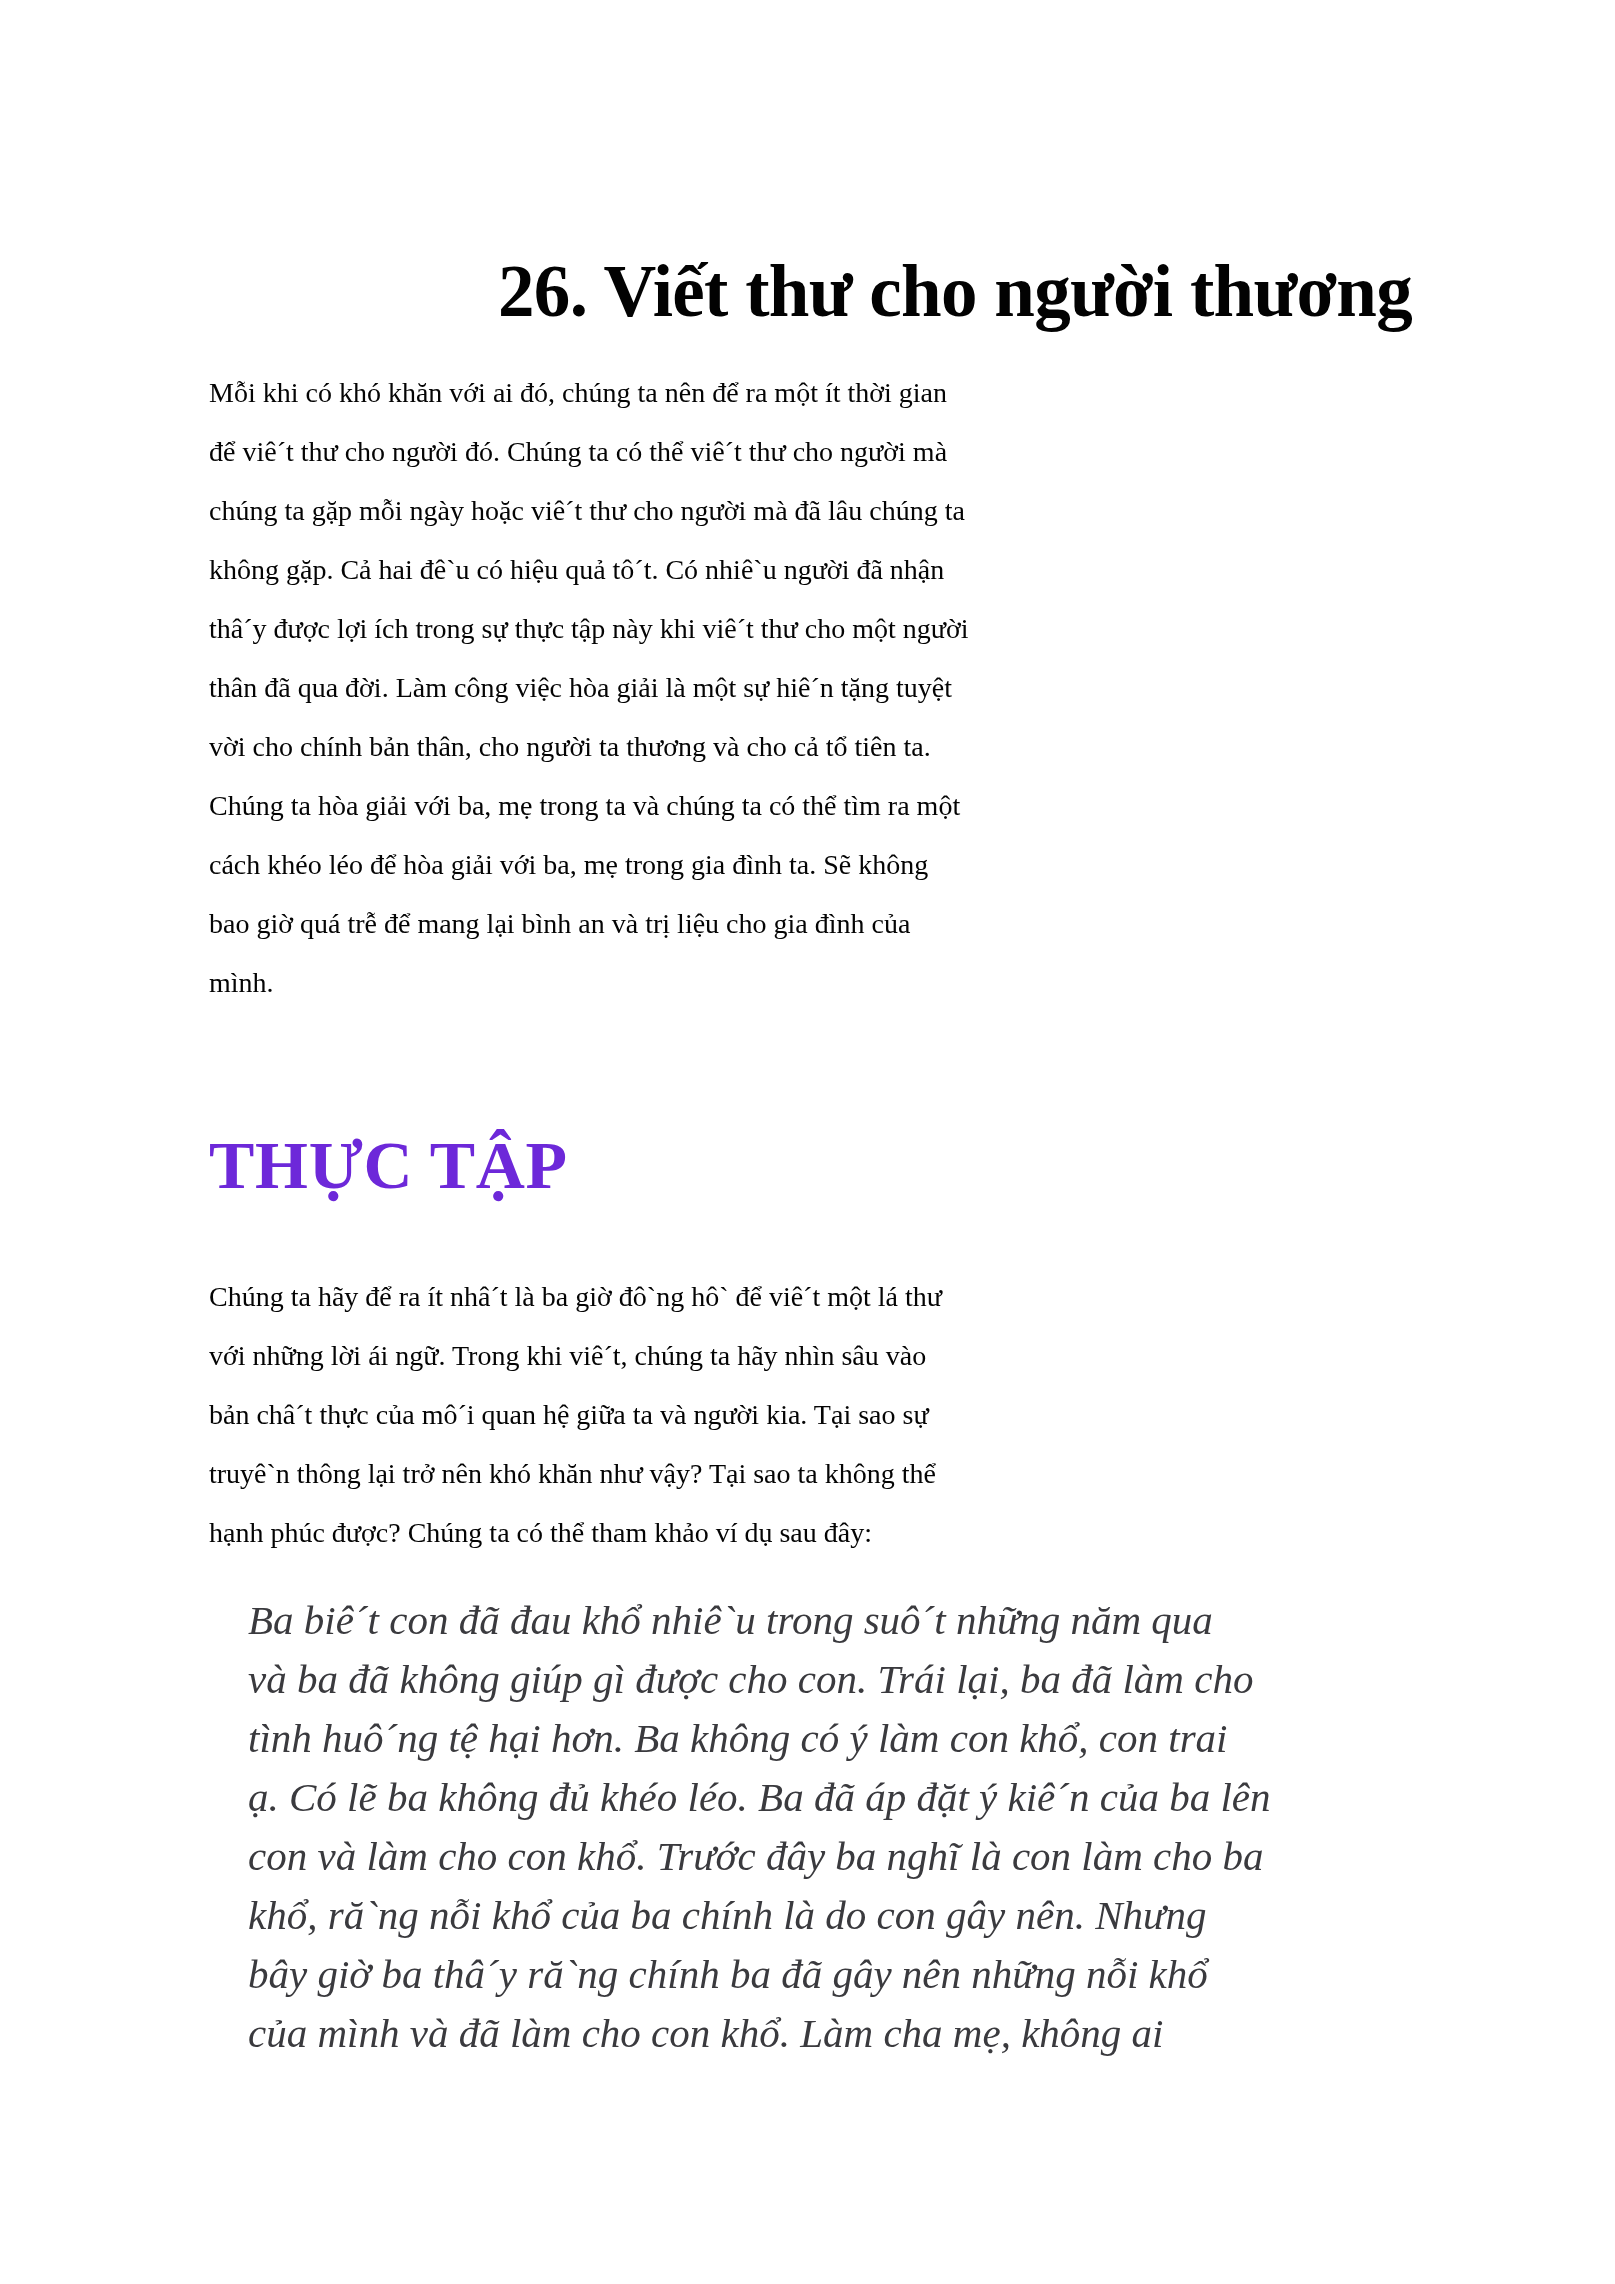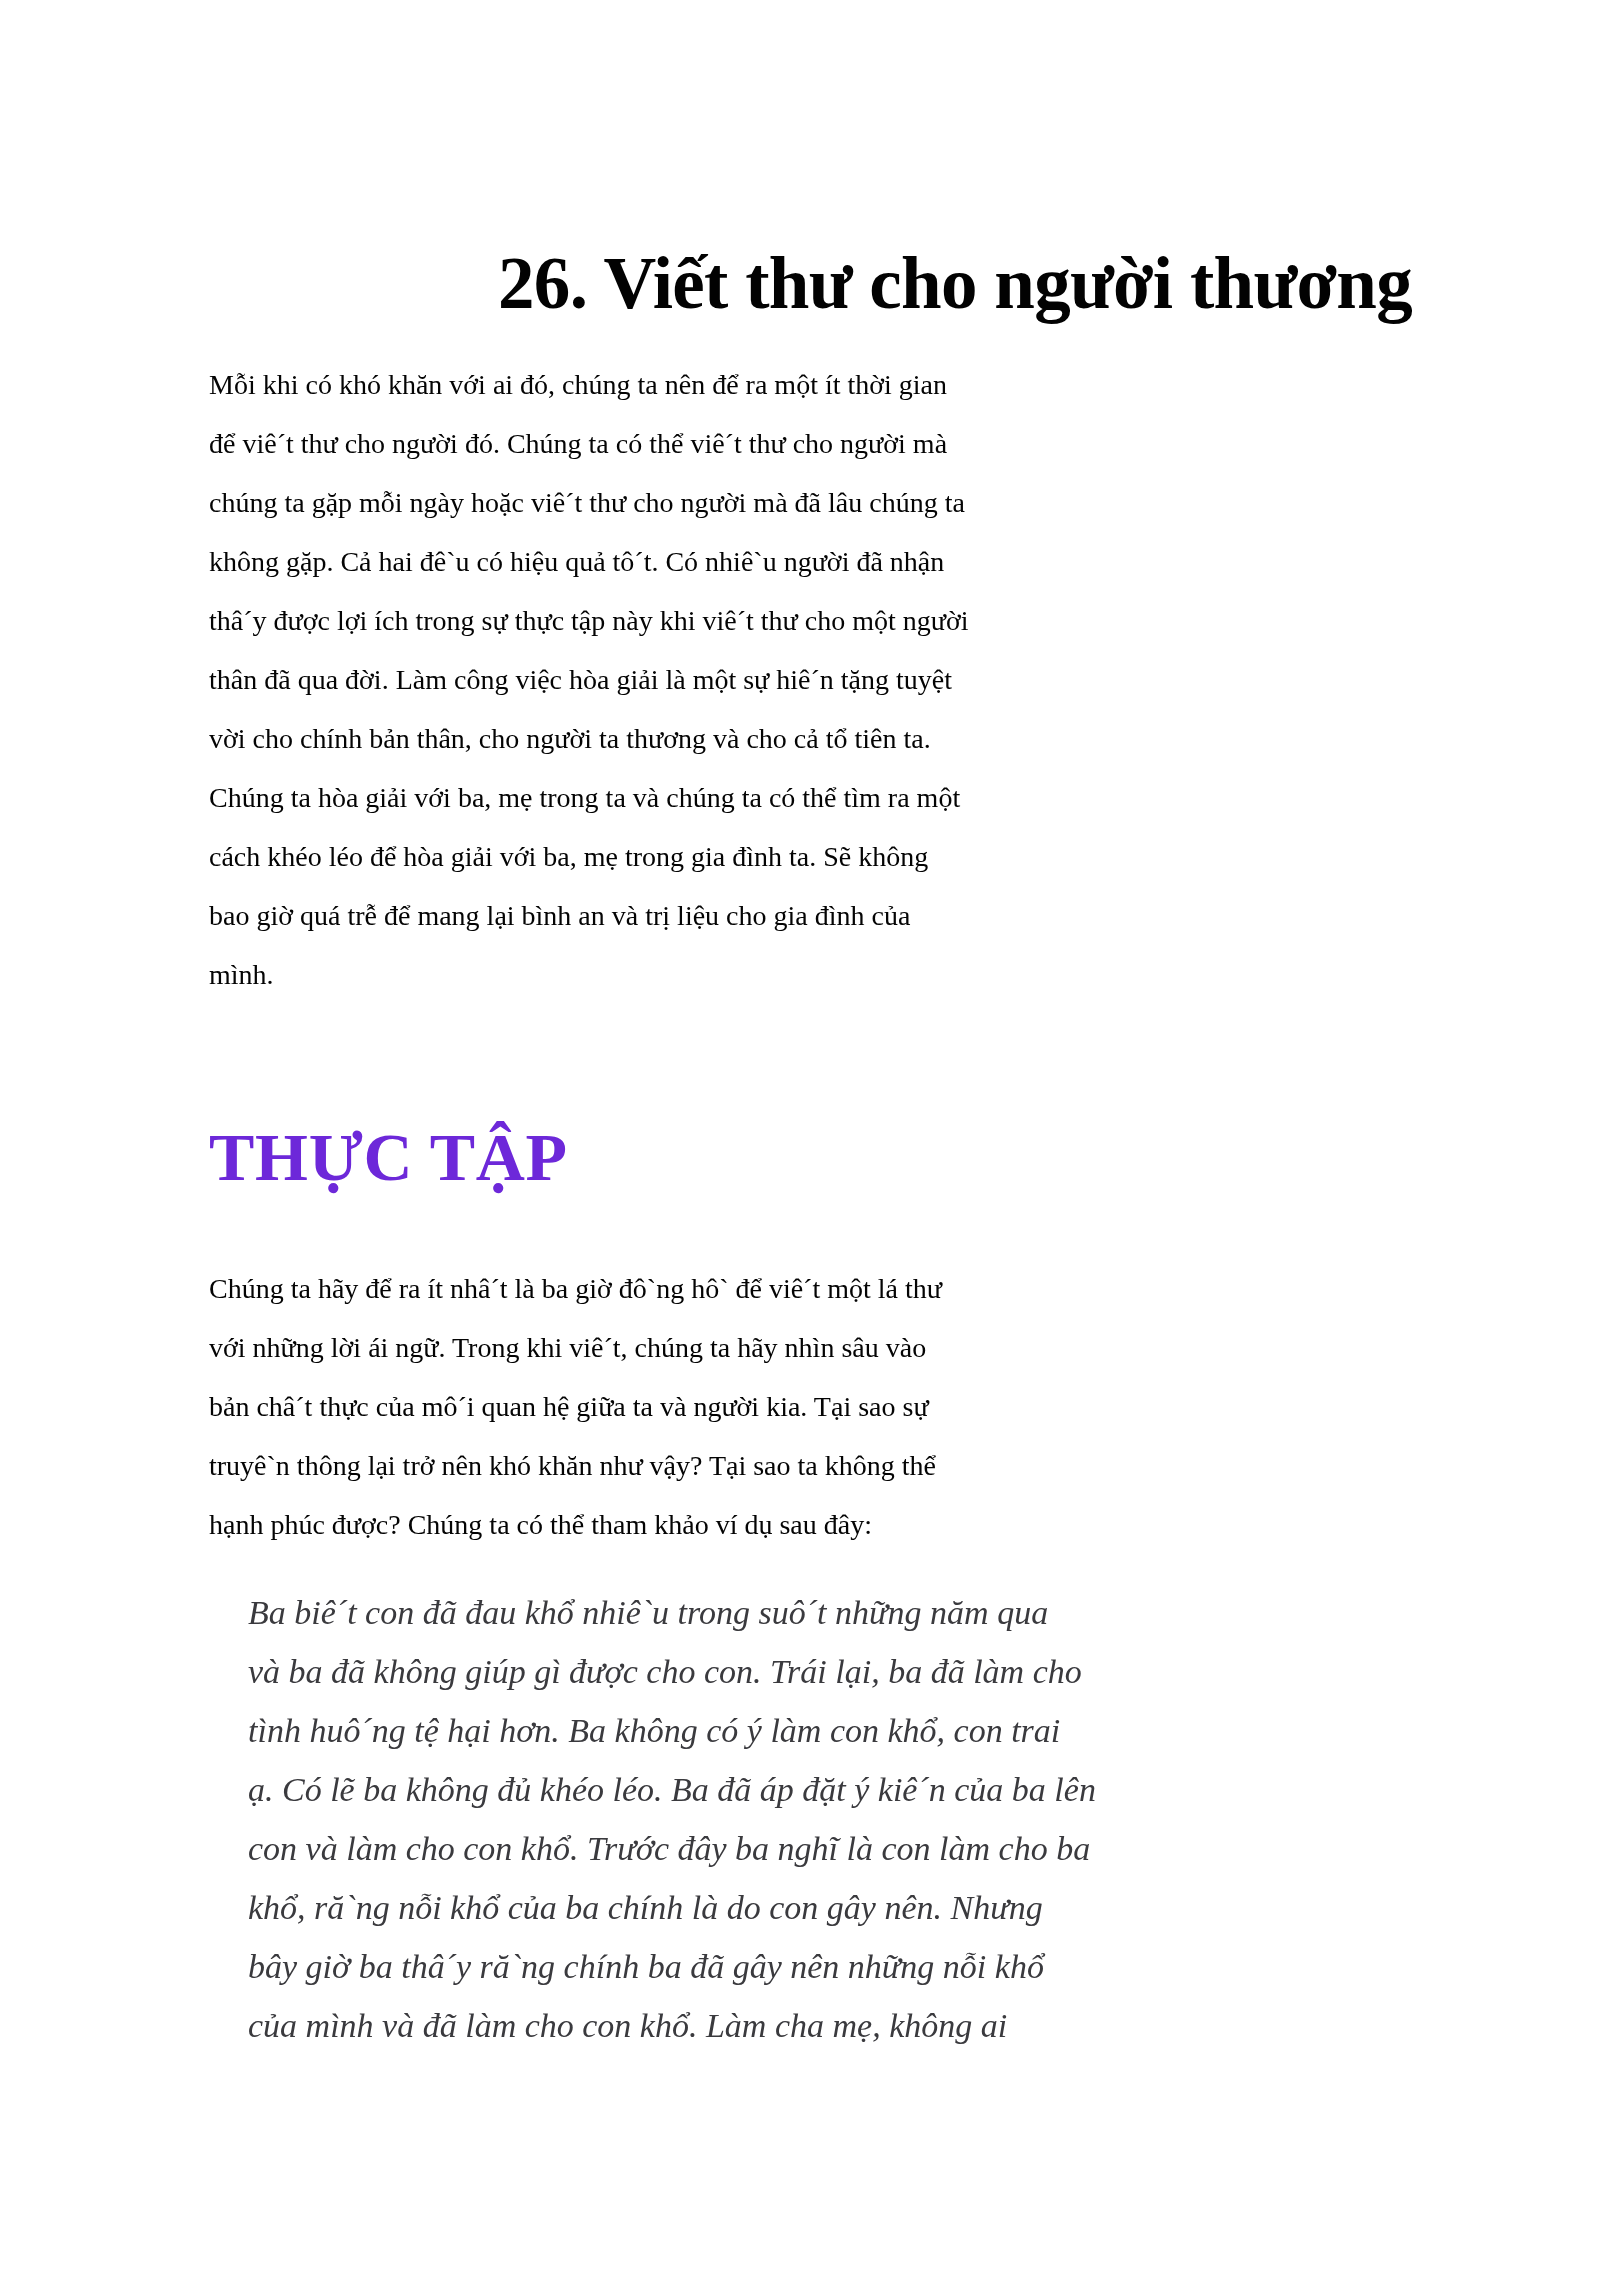--- a/index.html
+++ b/index.html
@@ -11,21 +11,21 @@
     width: 1616px;
     height: 2284px;
     position: relative;
     font-family: "Liberation Serif", serif;
     color: #000000;
     overflow: hidden;
   }
   .page-column {
     position: absolute;
     left: 209px;
-    top: 0;
+    top: 8px;
     width: 1203px;
   }
   .chapter-title {
     margin: 241px 0 0 0;
     font-size: 73px;
     line-height: 85px;
     text-align: right;
     white-space: pre;
     color: #020202;
     letter-spacing: -0.7px;
@@ -56,21 +56,21 @@
     font-style: italic;
   }
   .letter-salutation {
     margin-top: 42px;
     font-size: 41px;
     line-height: 59px;
     white-space: pre;
   }
   .letter-body {
     margin-top: 29px;
-    font-size: 34px;
+    font-size: 41px;
     line-height: 59px;
     white-space: pre;
   }
 </style>
 </head>
 <body>
 
 <div class="page-column">
 
   <h1 class="chapter-title">26. Viết thư cho người thương</h1>

